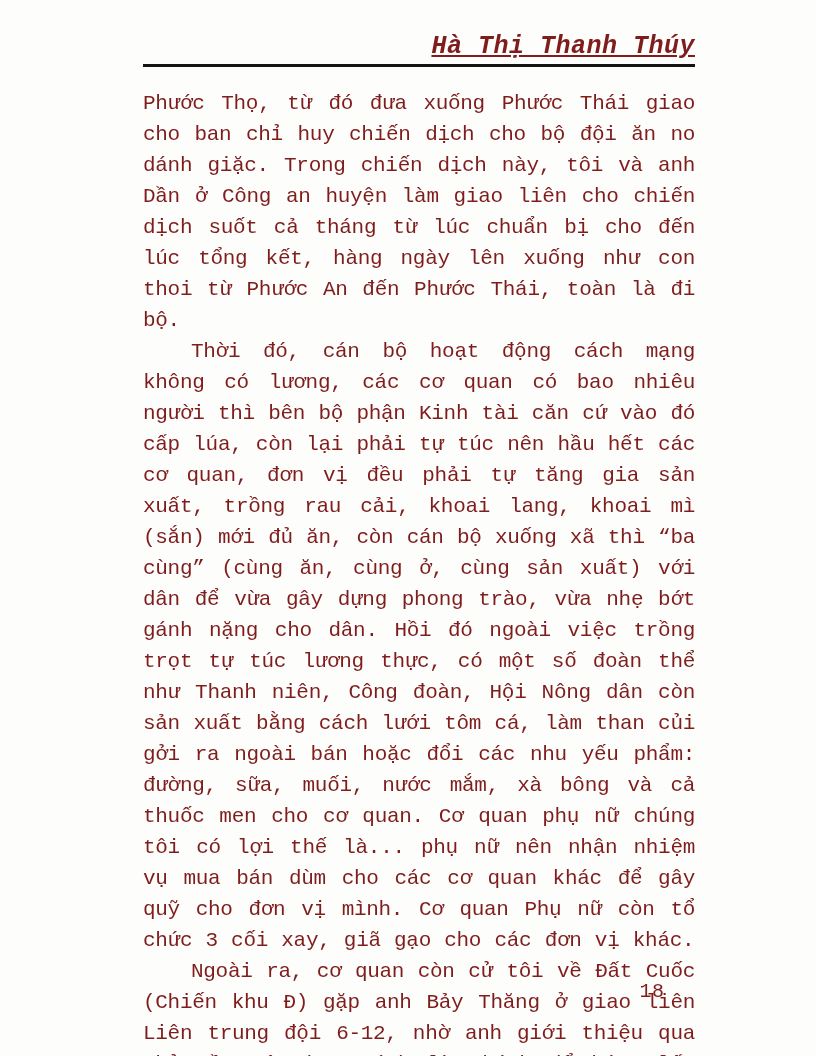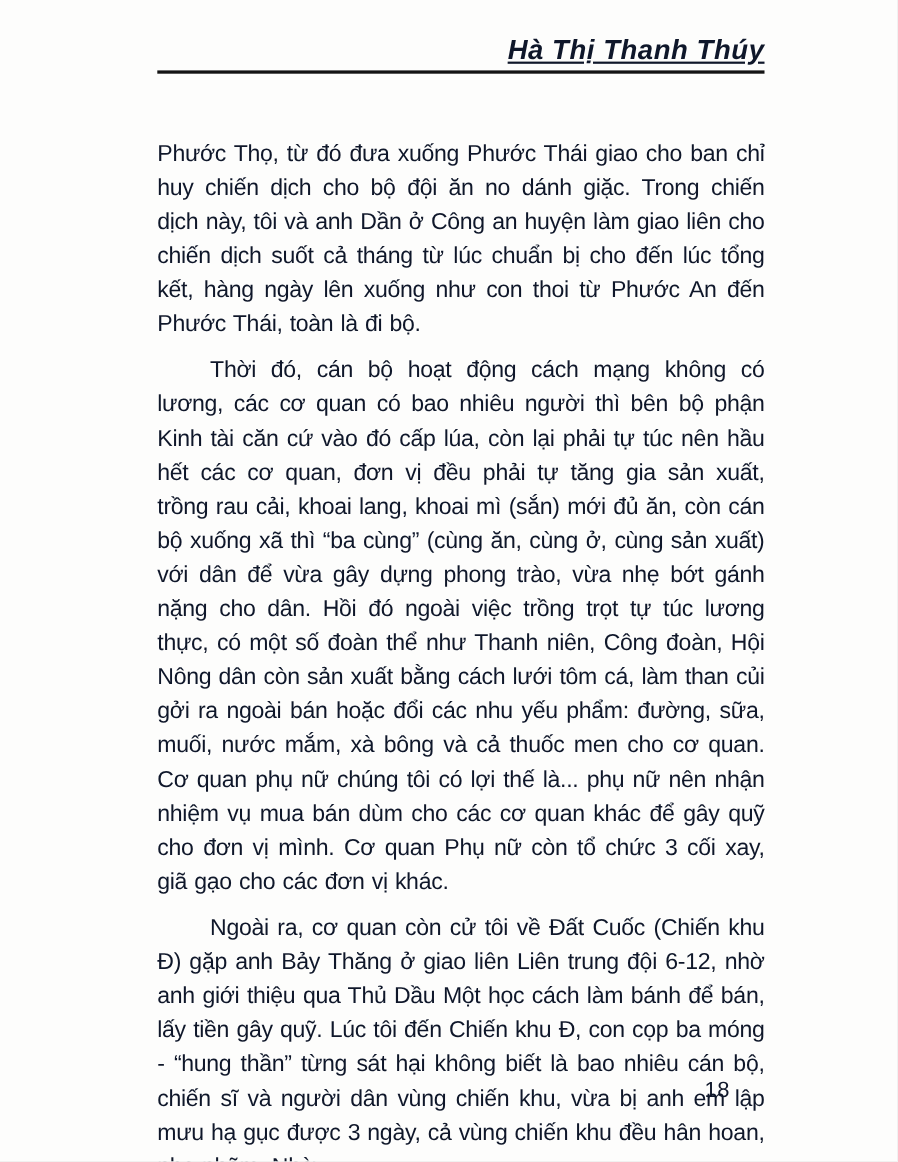--- a/index.html
+++ b/index.html
@@ -5,22 +5,22 @@
   html, body {
     margin: 0;
     padding: 0;
     background: #e8e8e8;
   }
   .page {
     position: relative;
     width: 816px;
     height: 1056px;
     background: #fdfdfc;
-    color: #0f172a;
-    font-family: Liberation Sans, sans-serif;
+    color: #7f1d1d;
+    font-family: Liberation Mono, monospace;
     overflow: hidden;
   }
   .running-header {
     position: absolute;
     left: 143px;
     top: 32px;
     width: 552px;
     text-align: right;
     border-bottom: 3px solid #141414;
     padding-bottom: 3px;
@@ -43,24 +43,22 @@
     margin: 0;
     font-size: 21px;
     line-height: 31px;
     letter-spacing: -0.3px;
     word-spacing: 1px;
     text-align: justify;
     text-indent: 48px;
   }
   .para.no-indent {
     text-indent: 0;
-    margin-top: 36px;
   }
   .para + .para {
-    margin-top: 11px;
   }
   .page-number {
     position: absolute;
     left: 612px;
     top: 980px;
     width: 80px;
     text-align: center;
     font-size: 20px;
     letter-spacing: 0.5px;
   }

